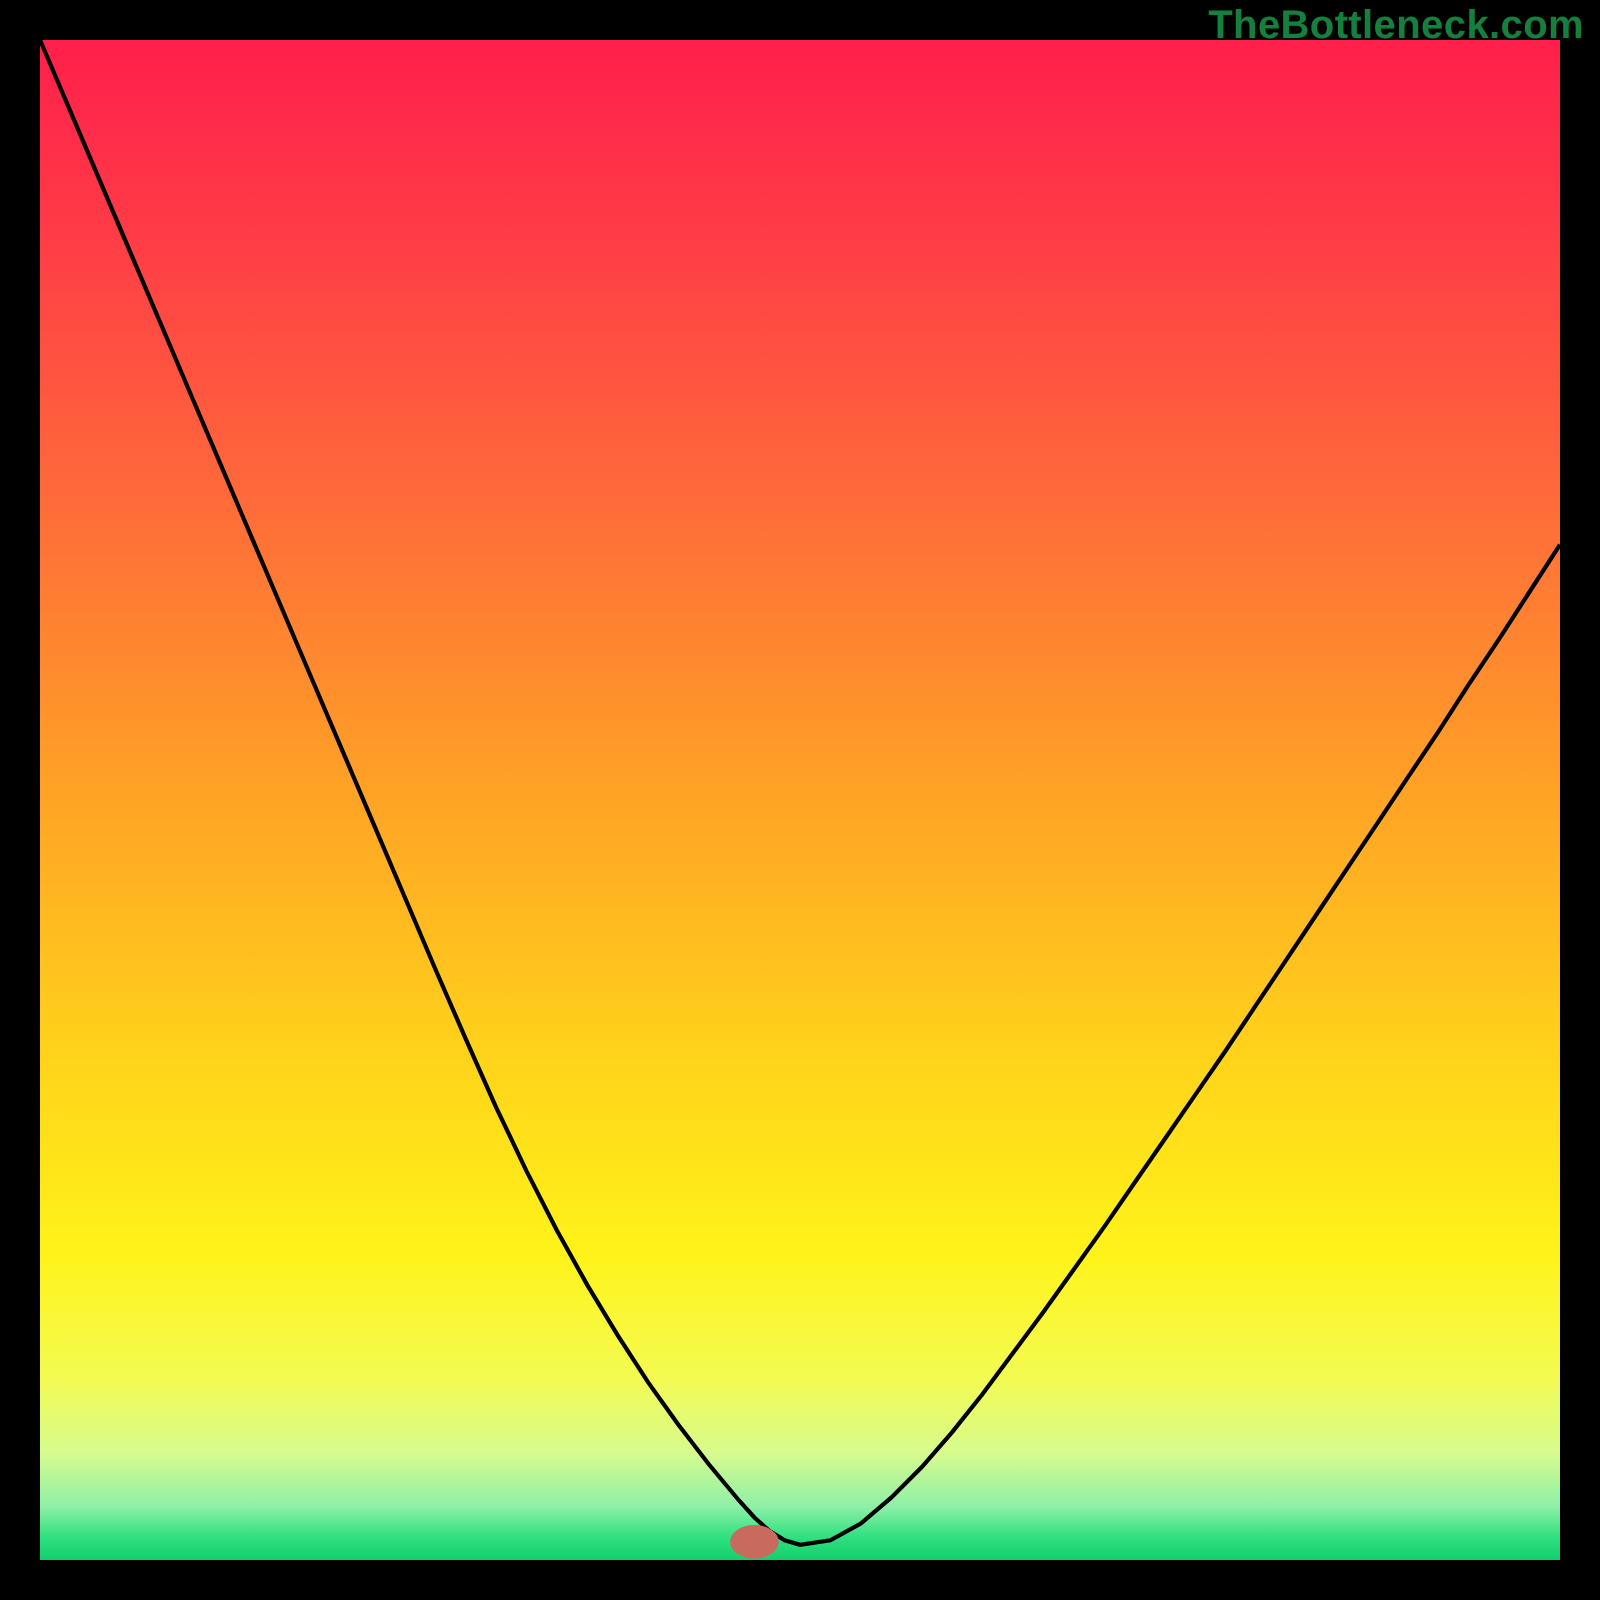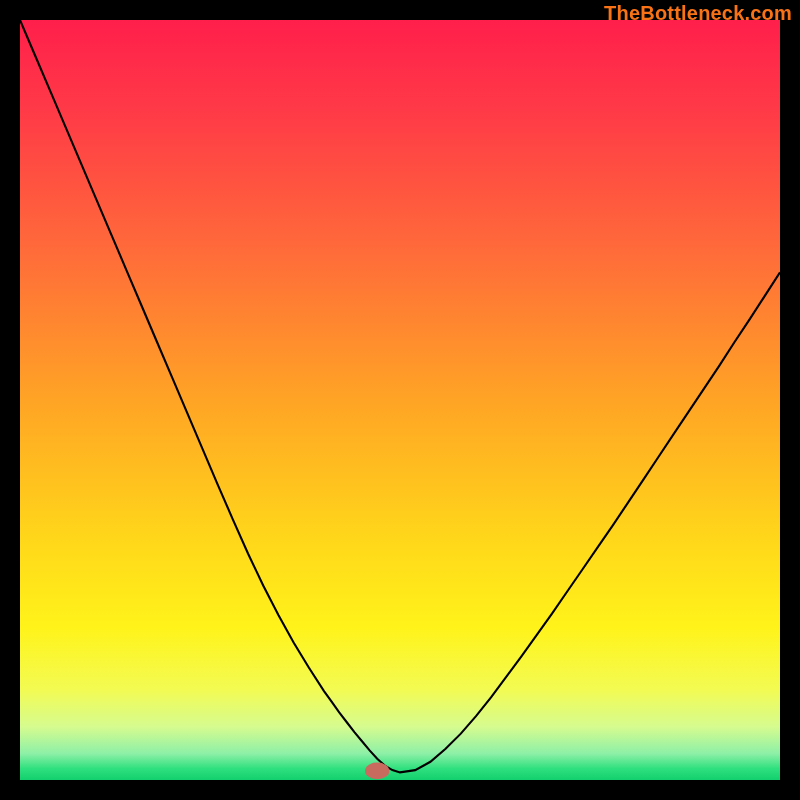--- a/index.html
+++ b/index.html
@@ -23,21 +23,21 @@
     width: 760px;
     height: 760px;
   }
   .watermark {
     position: absolute;
     top: 2px;
     right: 8px;
     font-family: Arial, Helvetica, sans-serif;
     font-size: 20px;
     font-weight: 600;
-    color: #f97316;
+    color: #15803d;
     letter-spacing: 0.2px;
     user-select: none;
   }
 </style>
 </head>
 <body>
 
 <div class="frame">
   <div class="watermark">TheBottleneck.com</div>
 

